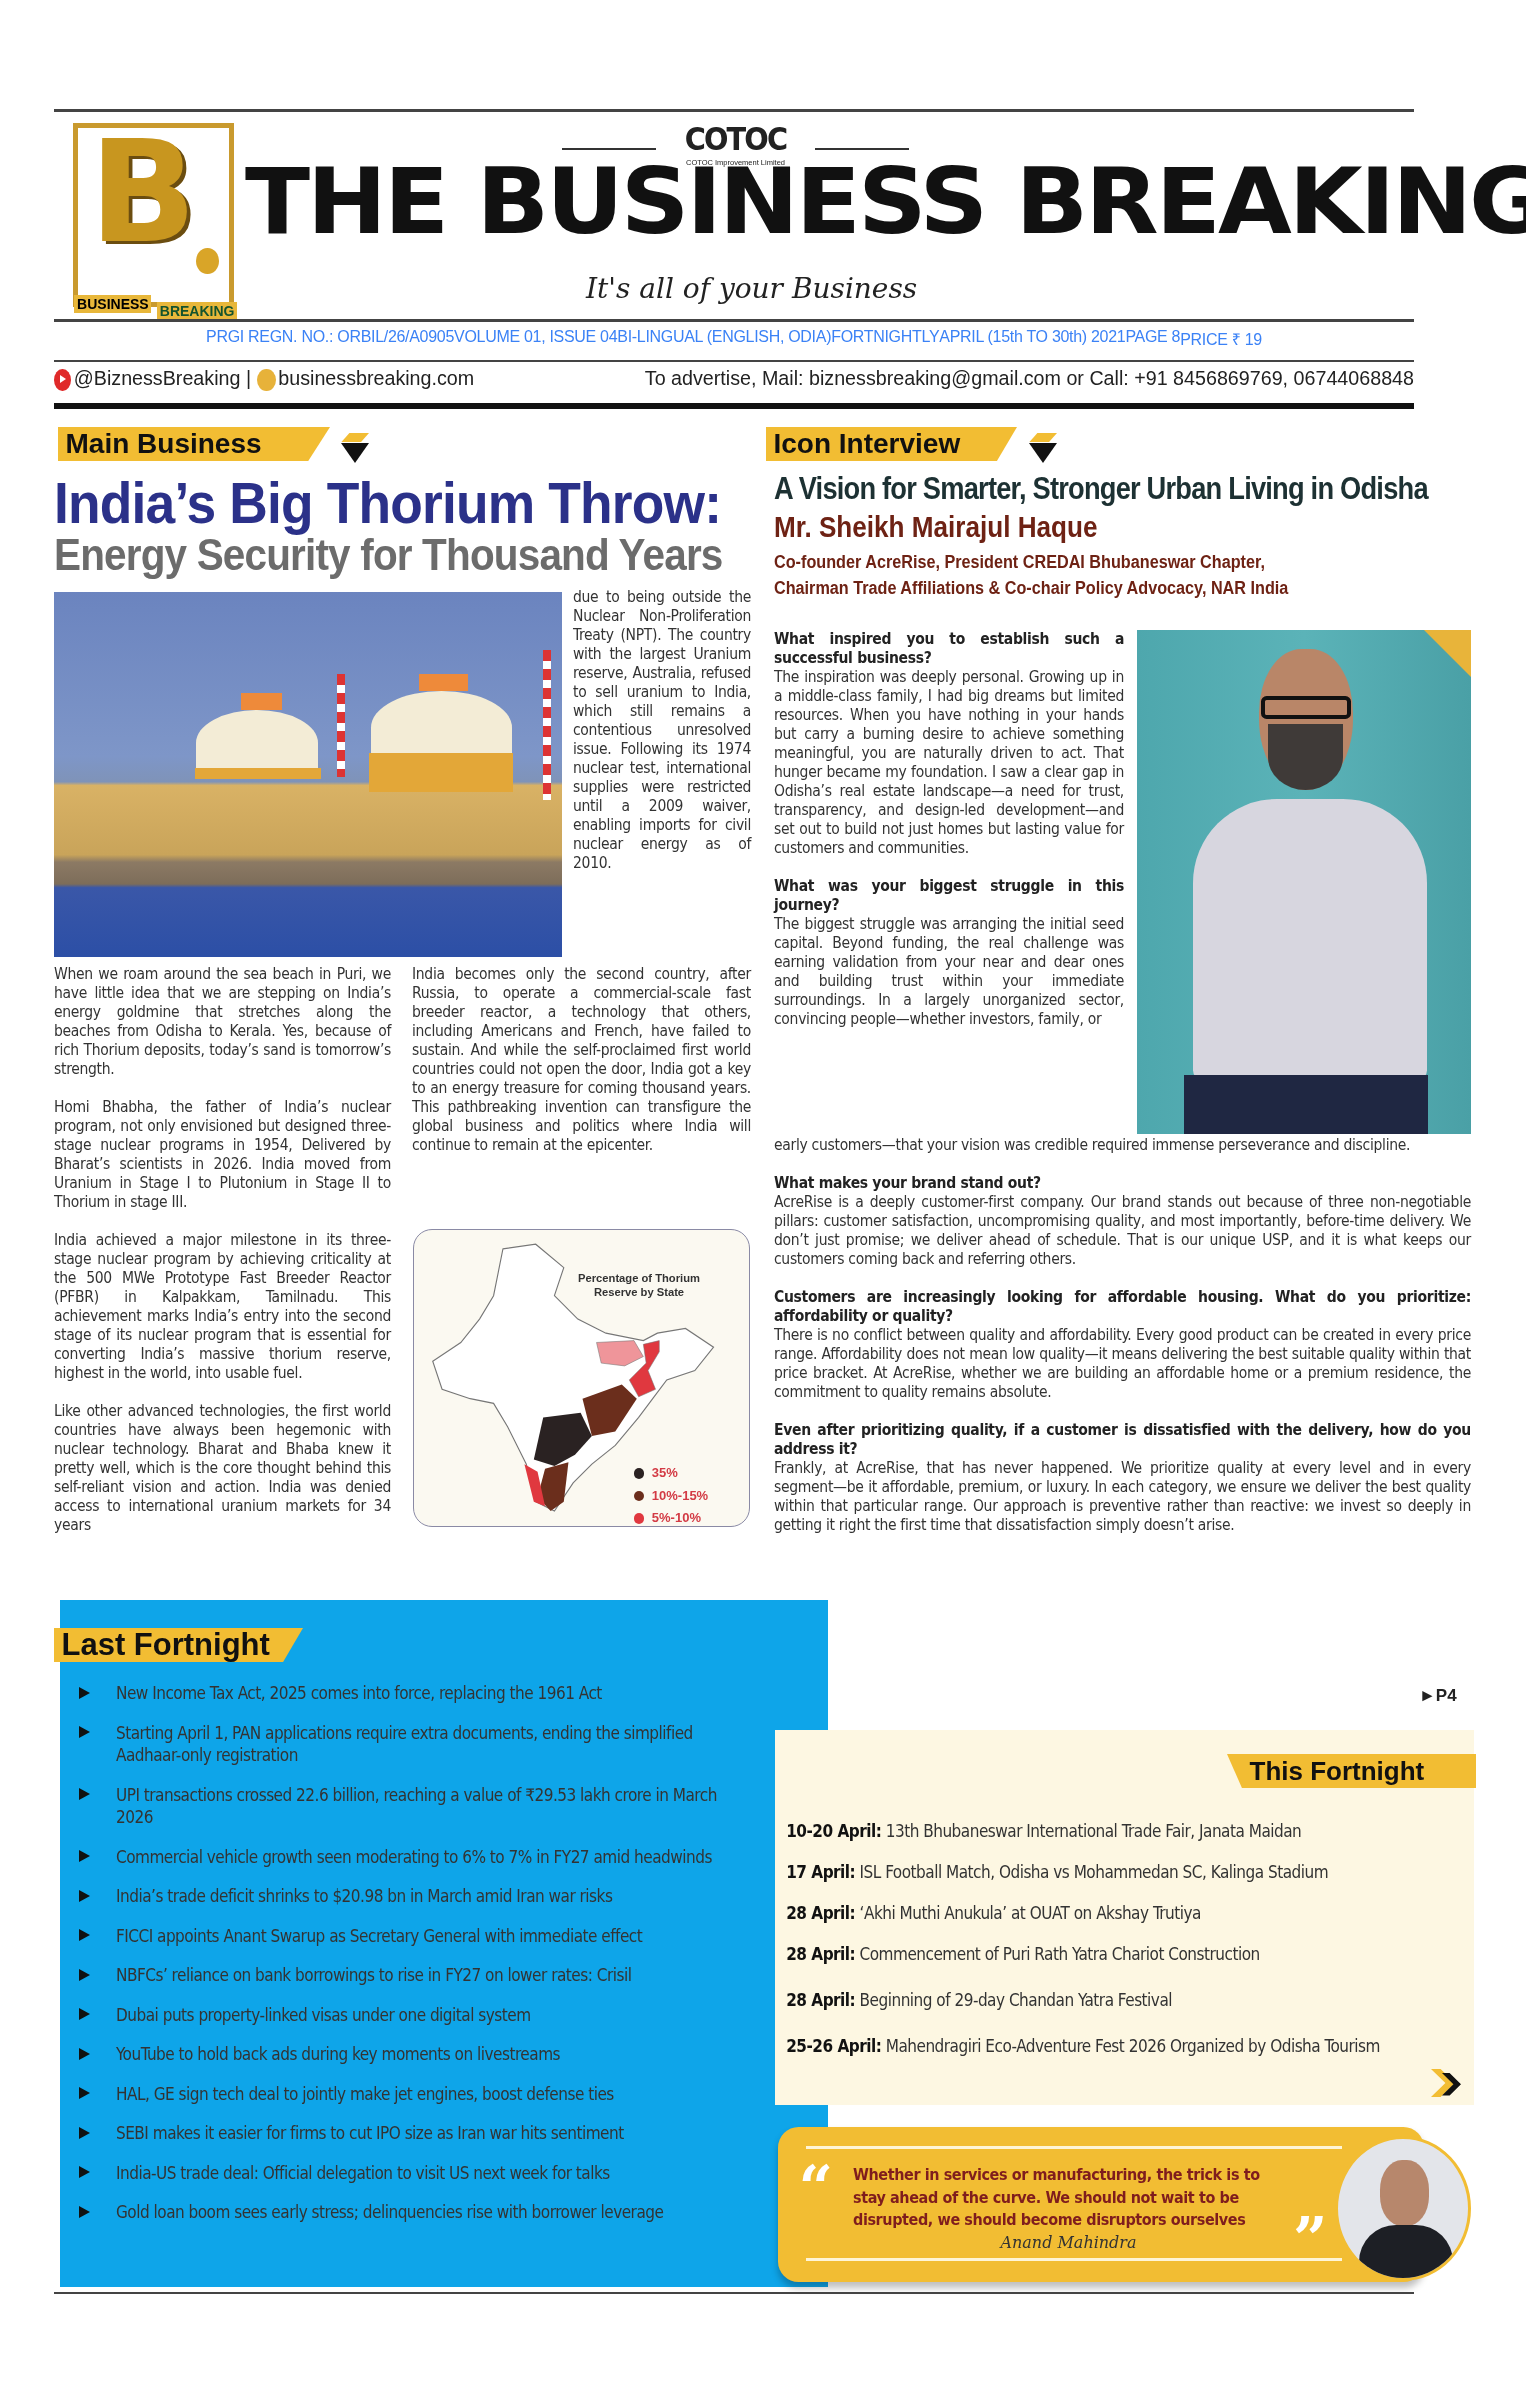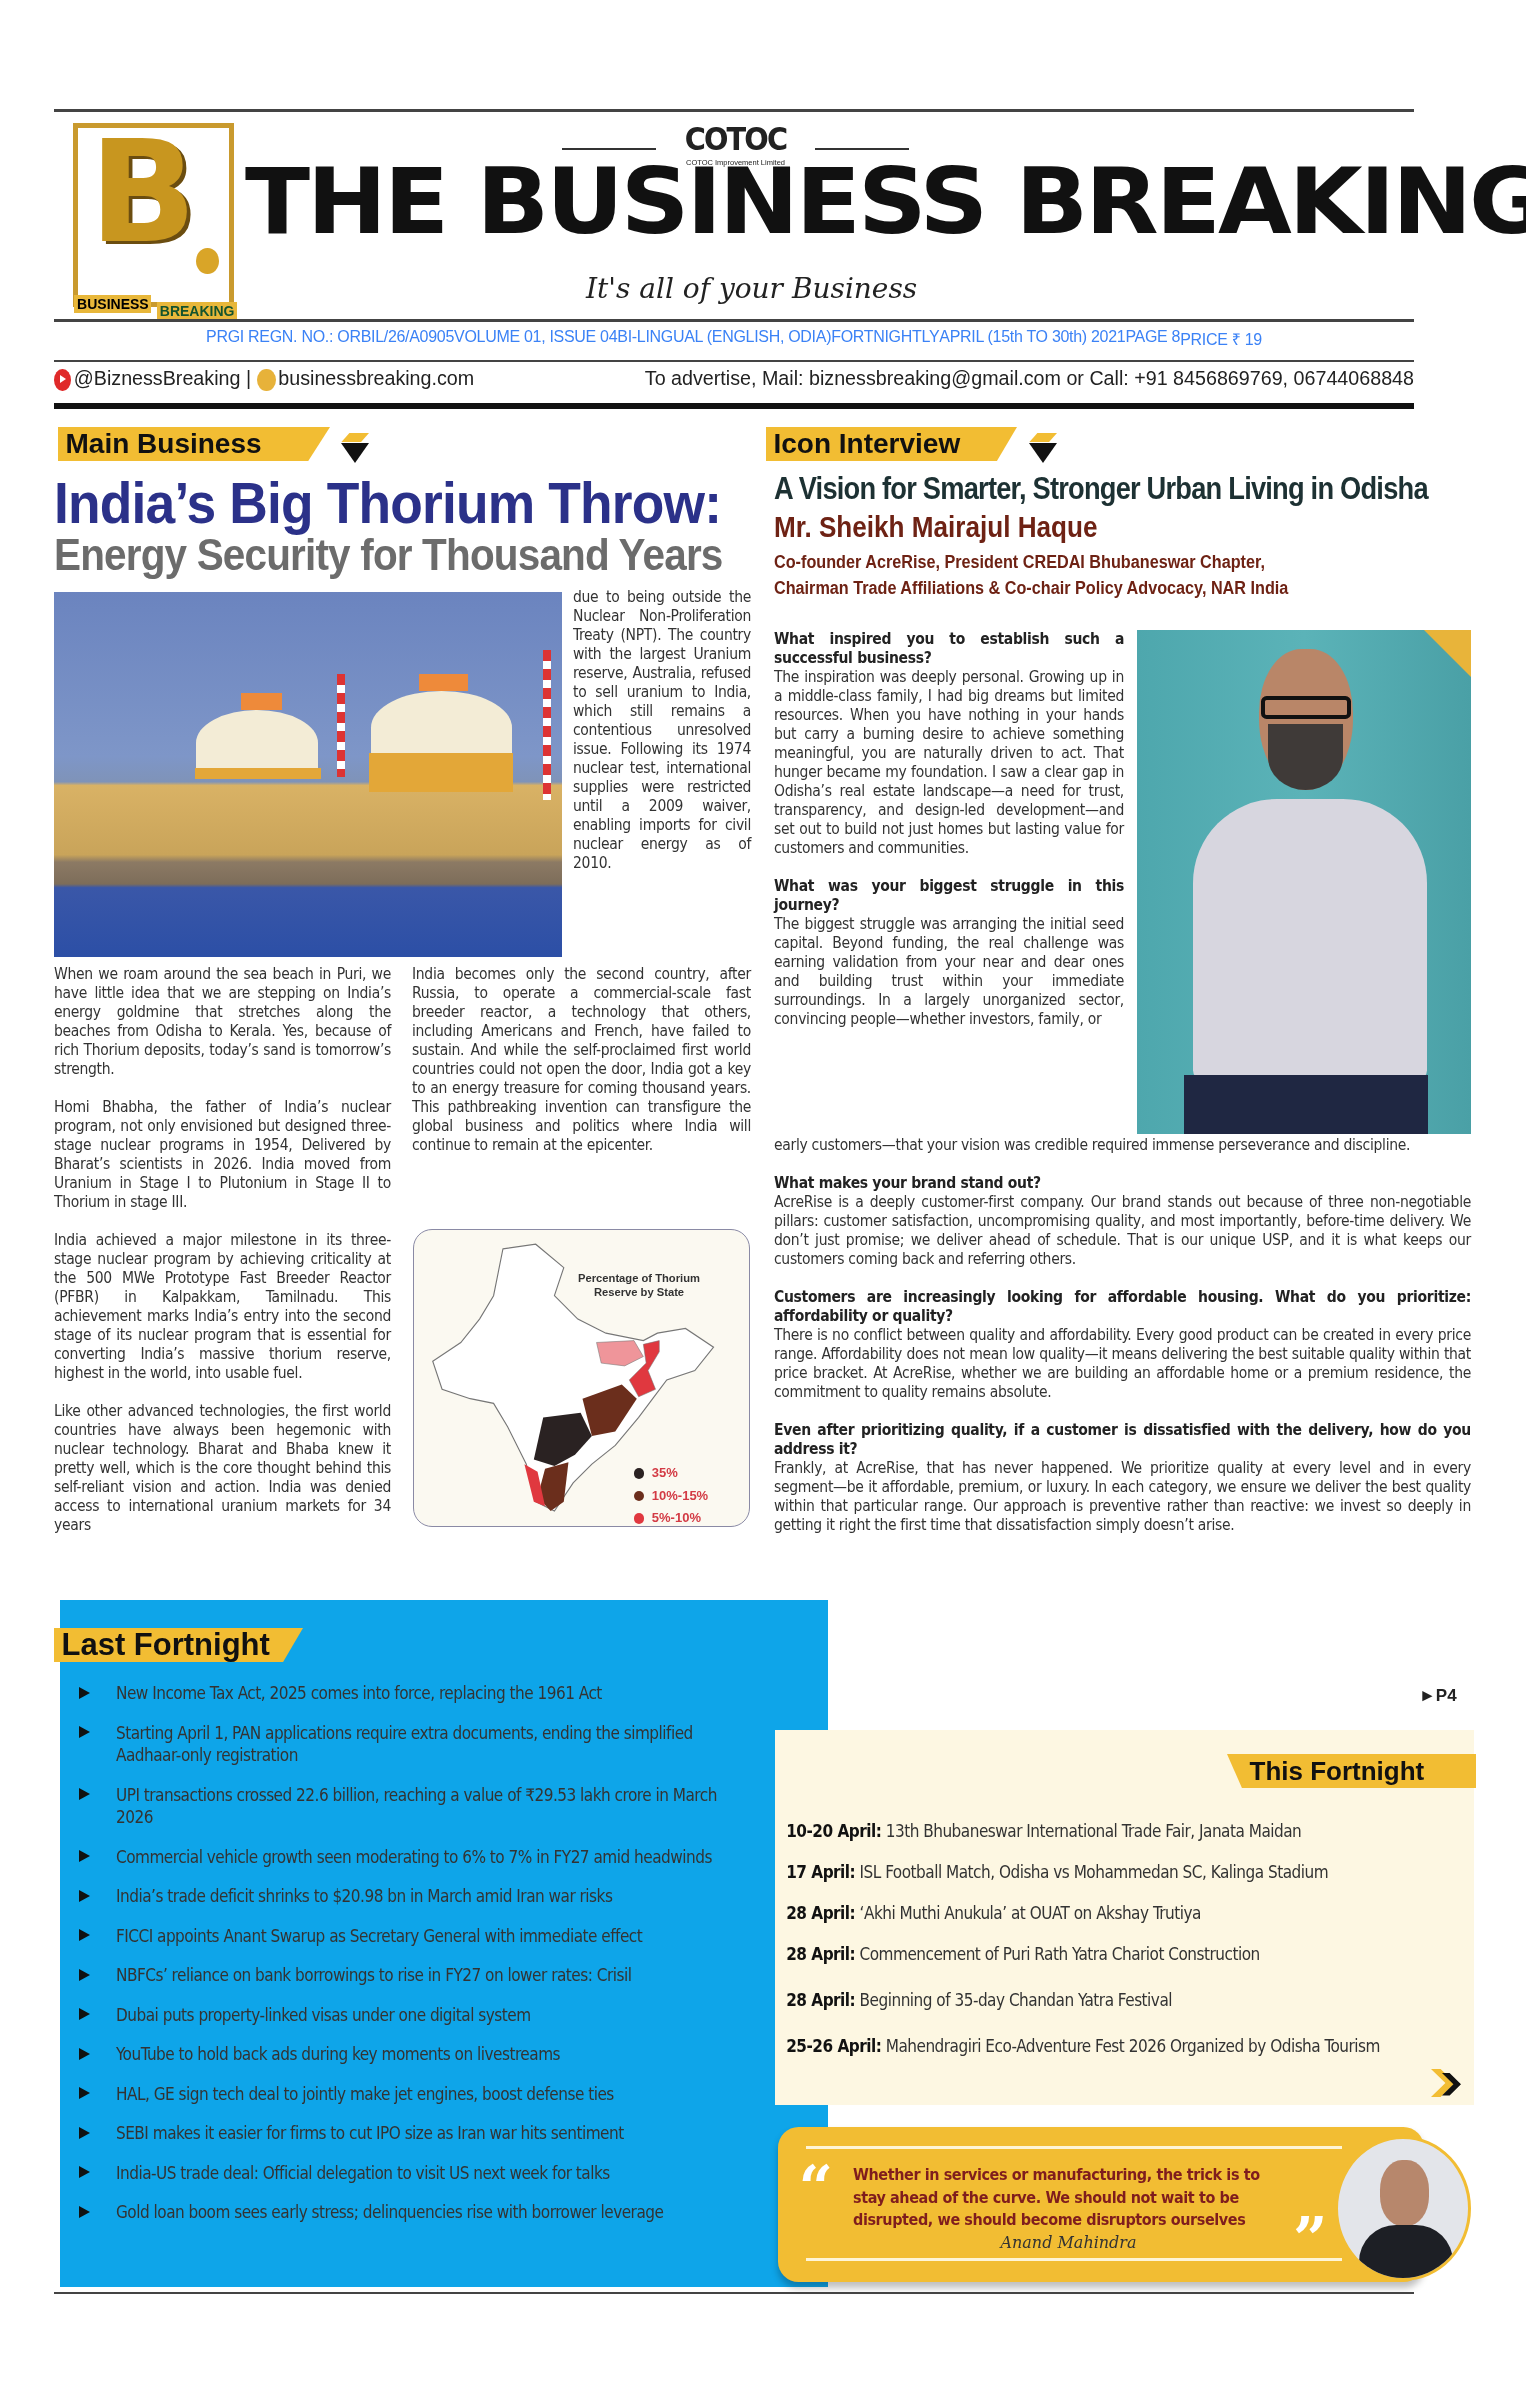--- a/index.html
+++ b/index.html
@@ -229,21 +229,21 @@
   </ul>
 </div>
 <div class="tag" style="left:54px;top:1628px;width:249px;font-size:31px">Last Fortnight ▶</div>
 
 <div class="abs thisbox">
   <ul class="tf-list">
     <li><b>10-20 April:</b><span> 13th Bhubaneswar International Trade Fair, Janata Maidan</span></li>
     <li><b>17 April:</b><span> ISL Football Match, Odisha vs Mohammedan SC, Kalinga Stadium</span></li>
     <li><b>28 April:</b><span> ‘Akhi Muthi Anukula’ at OUAT on Akshay Trutiya</span></li>
     <li><b>28 April:</b><span> Commencement of Puri Rath Yatra Chariot Construction</span></li>
-    <li><b>28 April:</b><span> Beginning of 35-day Chandan Yatra Festival</span></li>
+    <li><b>28 April:</b><span> Beginning of 29-day Chandan Yatra Festival</span></li>
     <li><b>25-26 April:</b><span> Mahendragiri Eco-Adventure Fest 2026 Organized by Odisha Tourism</span></li>
   </ul>
   <div class="tf-arrow"></div>
   <div class="tf-arrow2"></div>
 </div>
 <div class="tag" style="left:1227px;top:1754px;width:249px;font-size:26px;padding-left:22.5px;clip-path:polygon(0 0,100% 0,100% 100%,6% 100%)">This Fortnight</div>
 
 <div class="abs quote">
   <div class="ln" style="top:19px"></div>
   <div class="ln" style="top:131px"></div>

